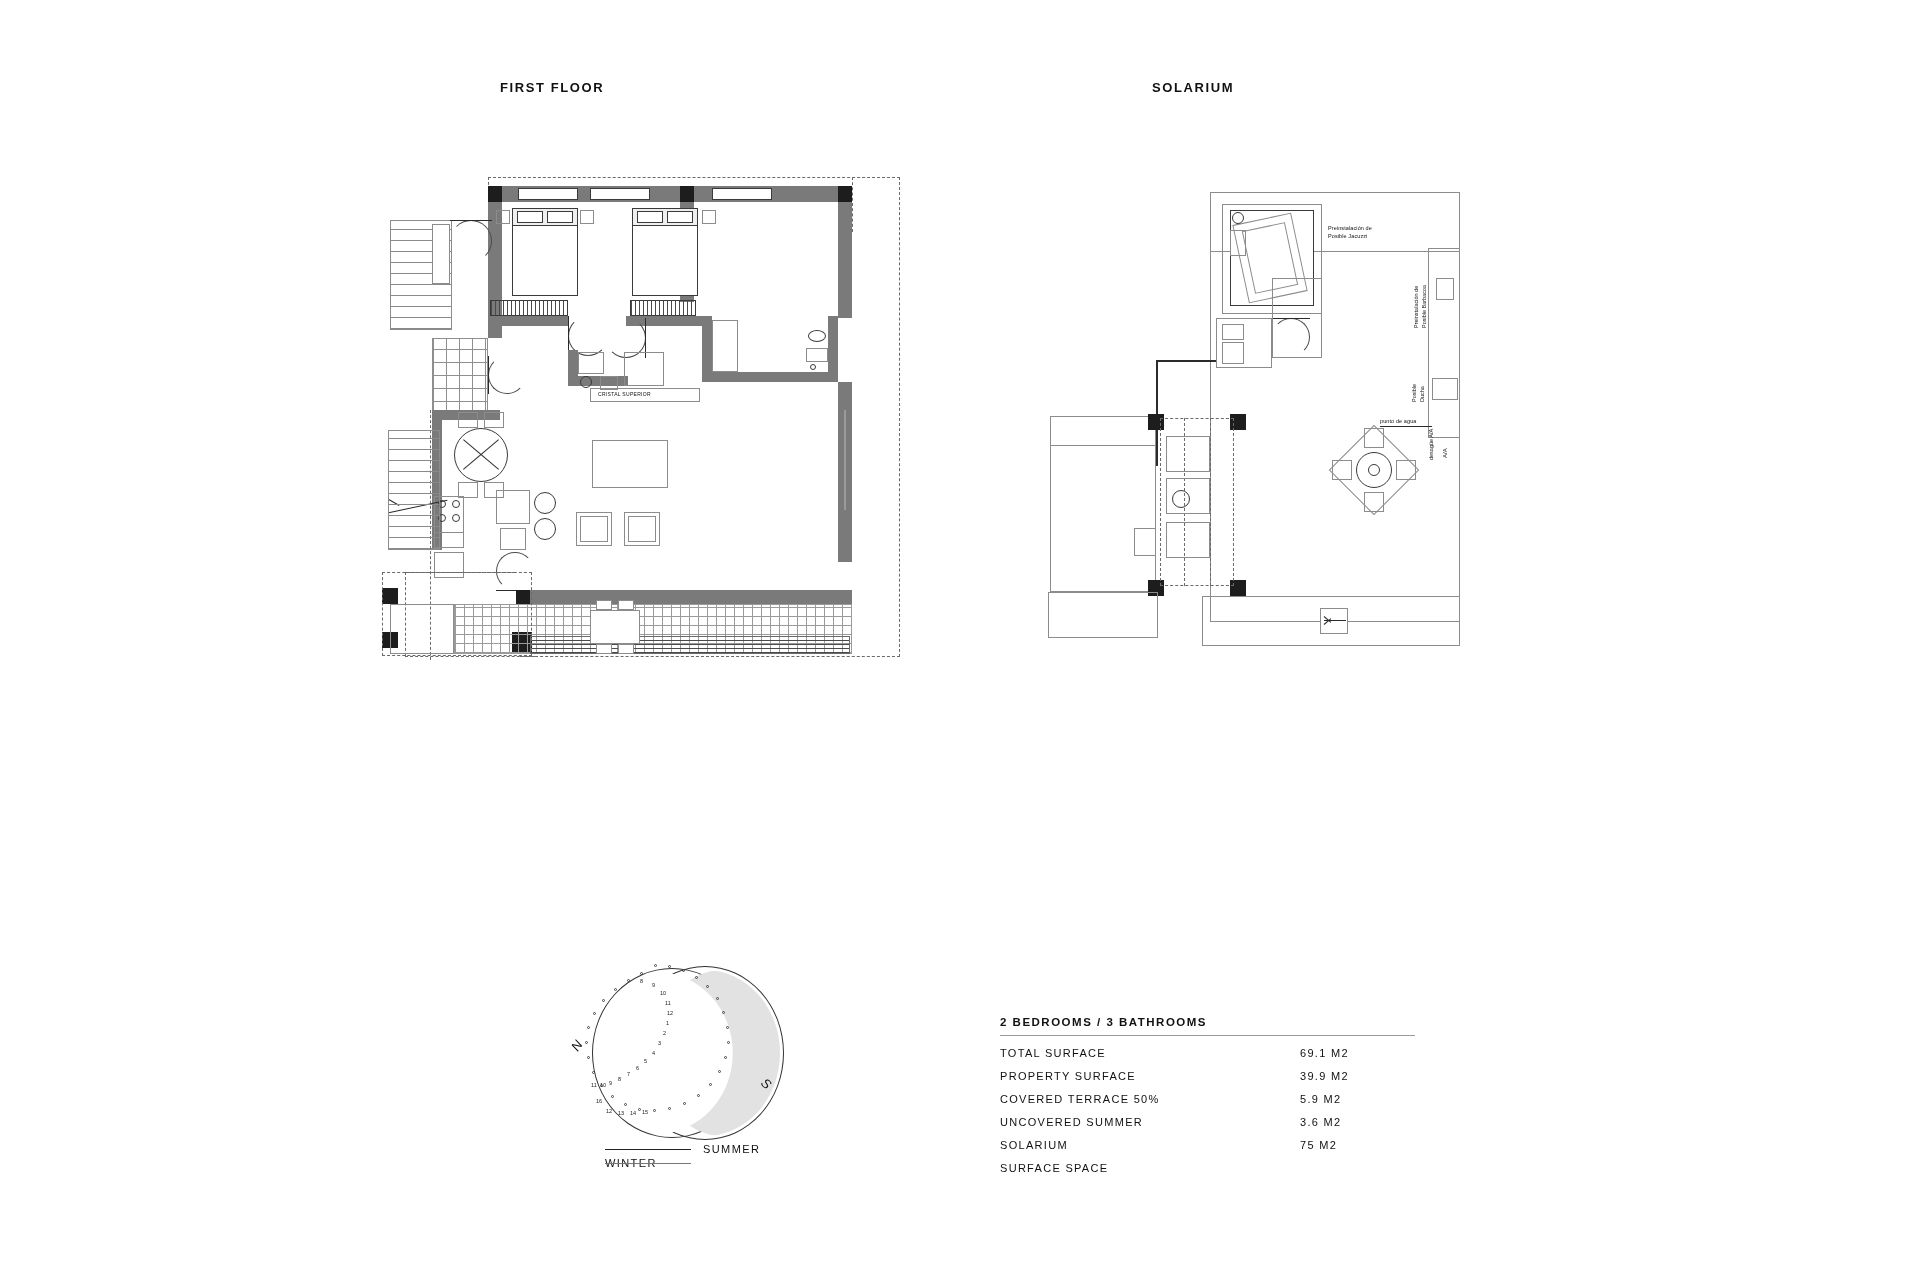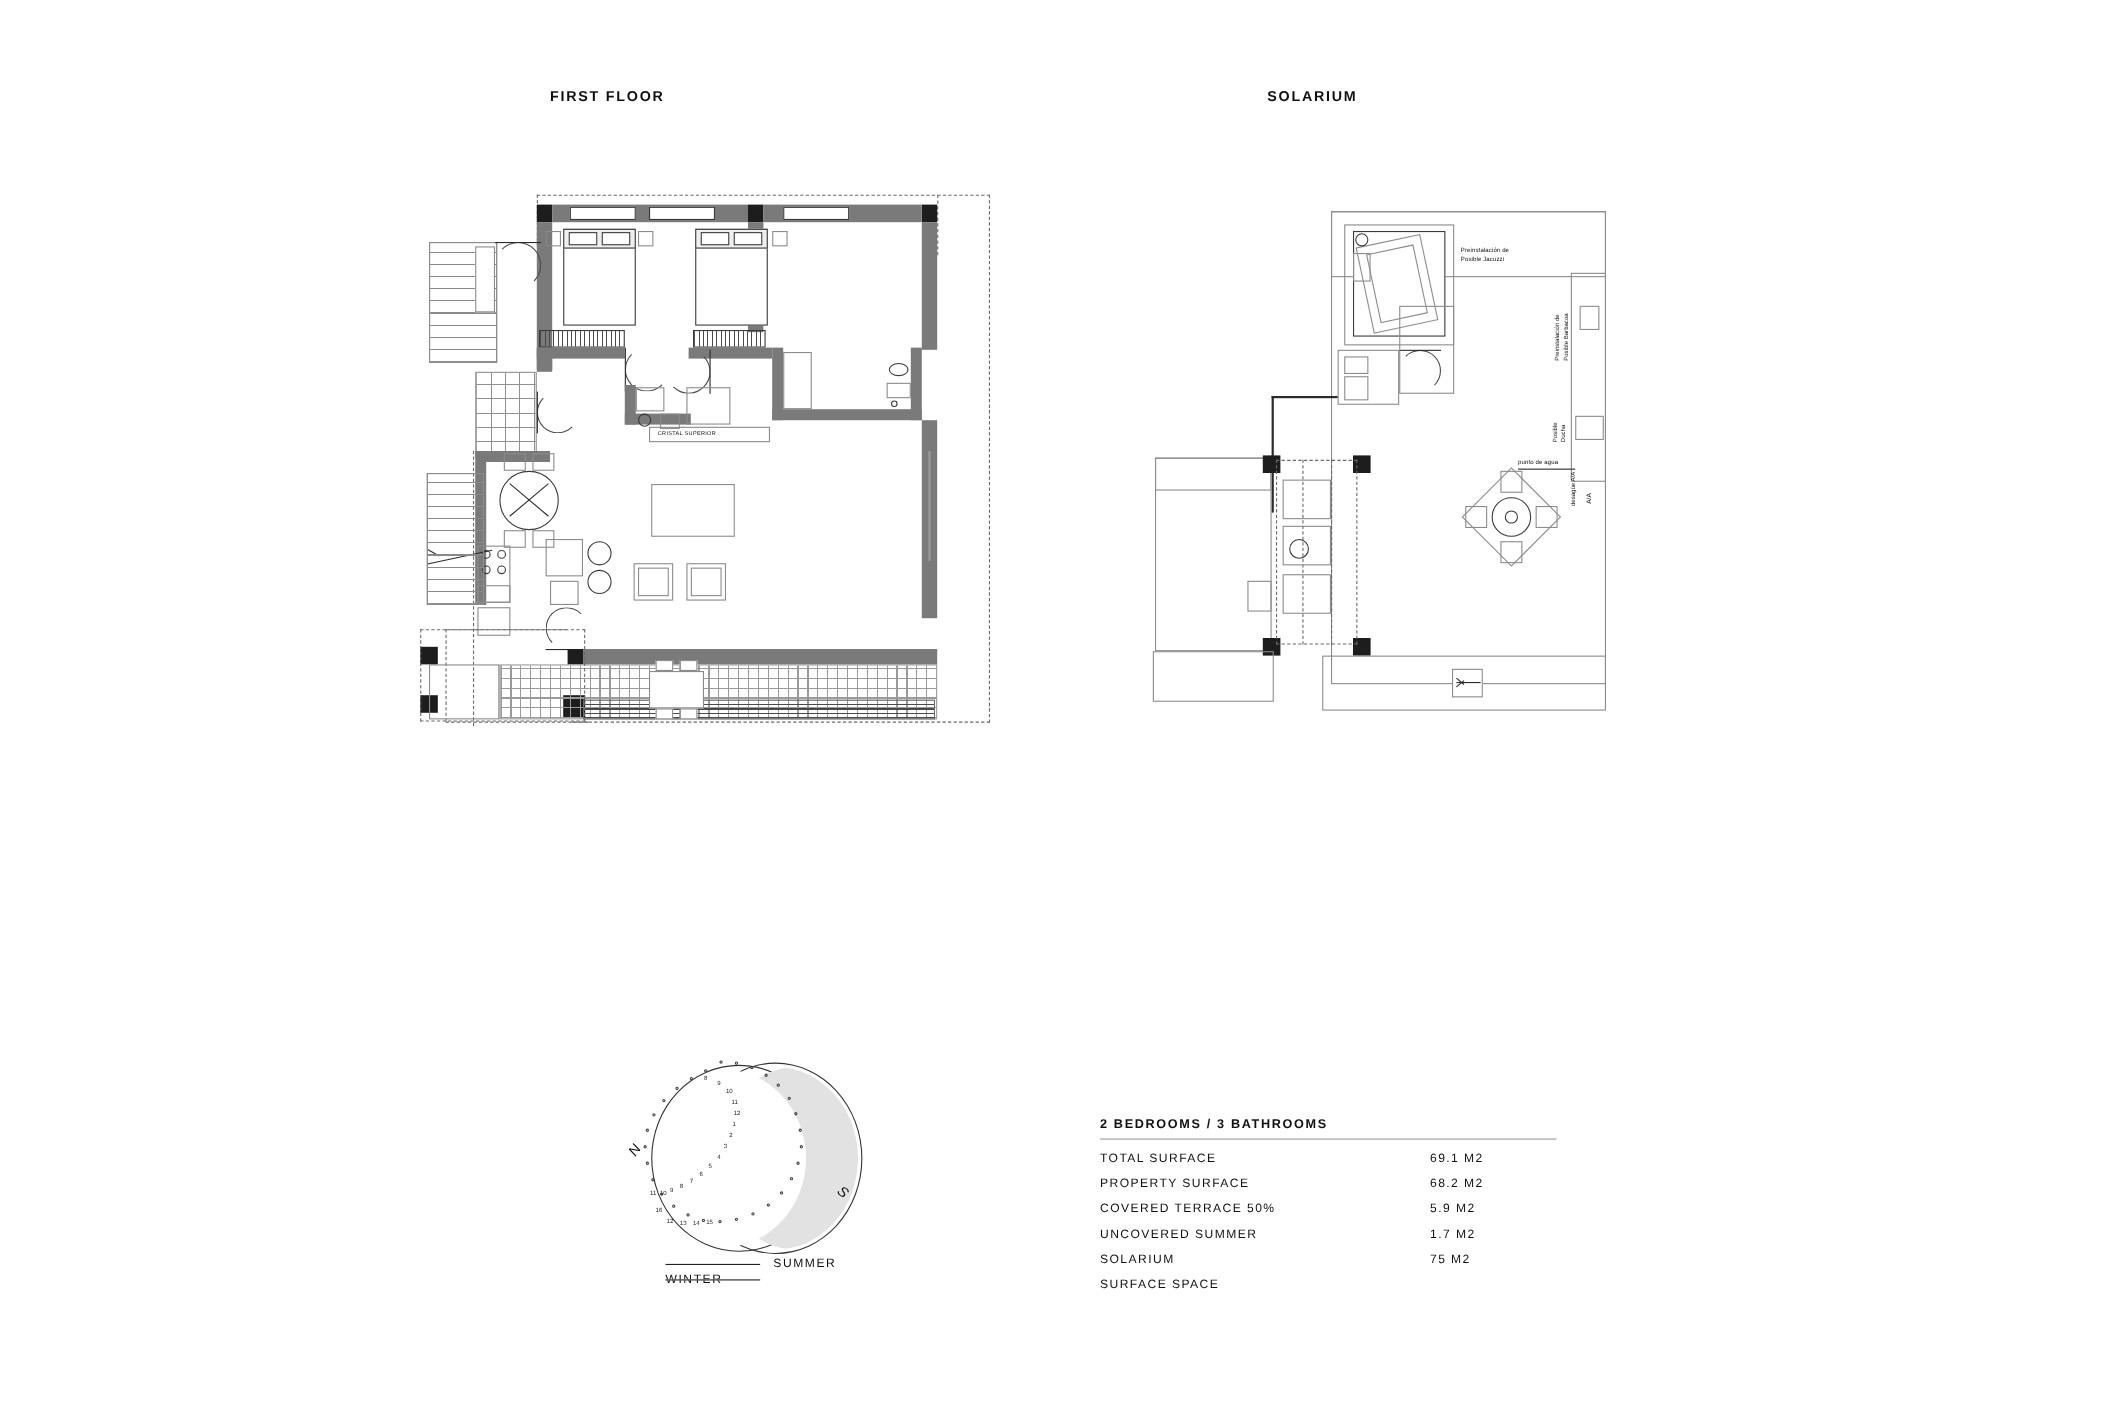--- a/index.html
+++ b/index.html
@@ -401,29 +401,29 @@
 
   <div id="info-block">
     <div id="info-title">2 BEDROOMS / 3 BATHROOMS</div>
 
     <div class="info-row">
       <div class="info-label">TOTAL SURFACE</div>
       <div class="info-value">69.1 M2</div>
     </div>
     <div class="info-row">
       <div class="info-label">PROPERTY SURFACE</div>
-      <div class="info-value">68.2 M2</div>
+      <div class="info-value">39.9 M2</div>
     </div>
     <div class="info-row">
       <div class="info-label">COVERED TERRACE  50%</div>
       <div class="info-value">5.9 M2</div>
     </div>
     <div class="info-row">
       <div class="info-label">UNCOVERED SUMMER</div>
-      <div class="info-value">1.7 M2</div>
+      <div class="info-value">3.6 M2</div>
     </div>
     <div class="info-row">
       <div class="info-label">SOLARIUM</div>
       <div class="info-value">75 M2</div>
     </div>
     <div class="info-row">
       <div class="info-label">SURFACE SPACE</div>
       <div class="info-value"></div>
     </div>
   </div>

